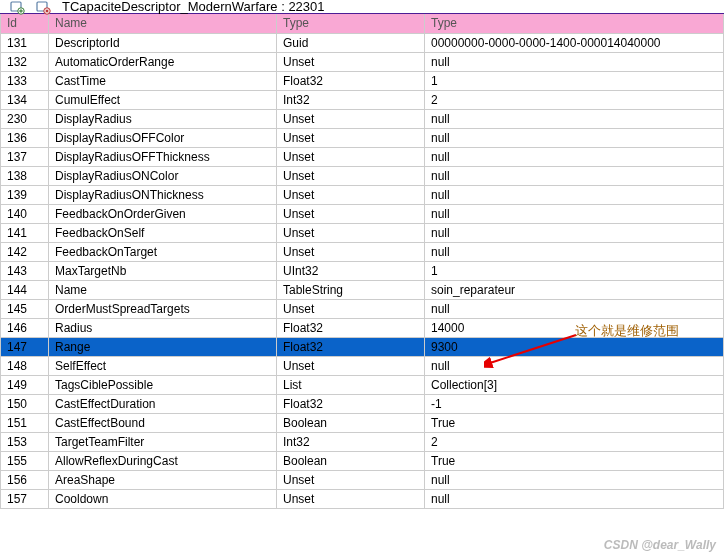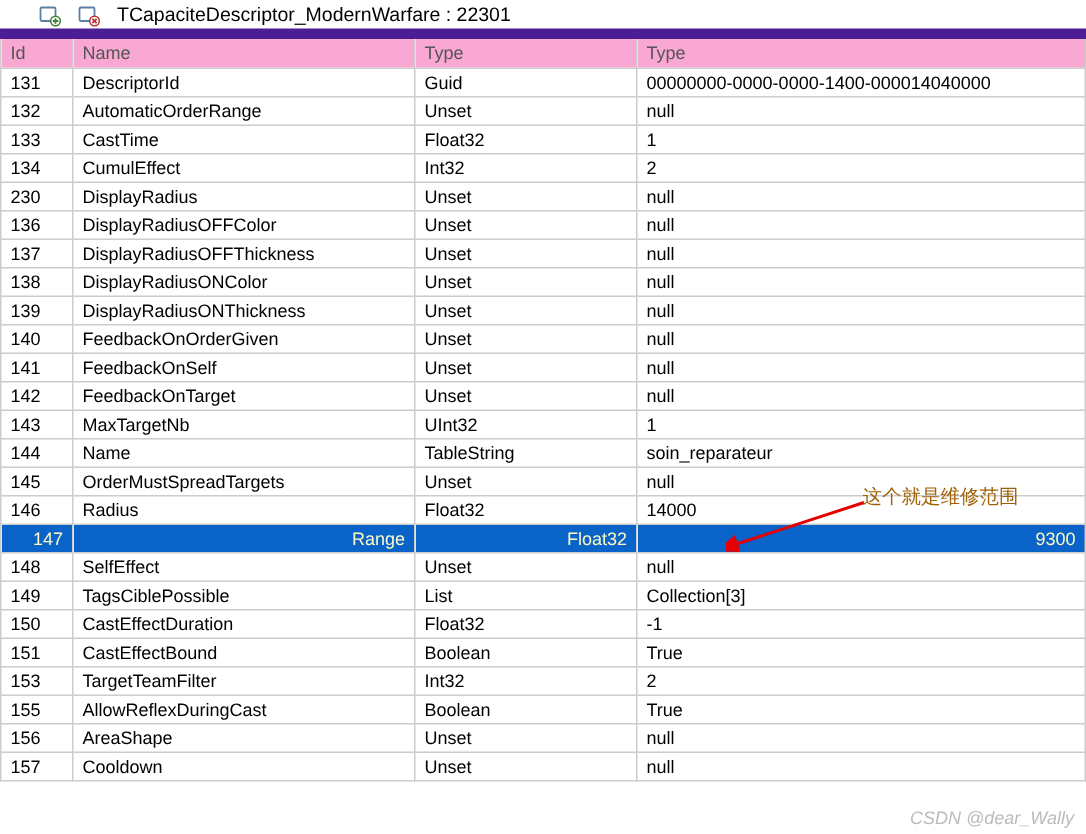--- a/index.html
+++ b/index.html
@@ -9,23 +9,23 @@
   background: #fff;
   color: #000;
   width: 724px;
   height: 556px;
   overflow: hidden;
   position: relative;
 }
 .titlebar {
   display: flex;
   align-items: center;
-  height: 26px;
-  border-bottom: 7px solid #4c1d95;
-  padding: 0 22px;
+  height: 14px;
+  border-bottom: 1px solid #4c1d95;
+  padding: 0 6px;
   gap: 4px;
 }
 .tb-icon {
   width: 22px;
   height: 22px;
   display: inline-flex;
   align-items: center;
   justify-content: center;
   border: 1px solid transparent;
   border-radius: 2px;
@@ -42,22 +42,21 @@
   white-space: nowrap;
   overflow: hidden;
 }
 .grid thead th {
   background: #f9a8d4;
   color: #555;
   border-top: none;
 }
 .grid tbody tr.selected td {
   background: #0a63c9;
-  color: #fef9c3;
-  text-align: right;
+  color: #000000;
 }
 .col-id { width: 48px; }
 .col-name { width: 228px; }
 .col-type { width: 148px; }
 .col-value { }
 .annotation {
   position: absolute;
   top: 322px;
   left: 575px;
   color: #a16207;
@@ -70,20 +69,21 @@
   left: 484px;
   pointer-events: none;
 }
 .watermark {
   position: absolute;
   right: 8px;
   bottom: 4px;
   color: rgba(120,120,120,0.5);
   font-size: 12px;
   font-style: italic;
+  font-weight: bold;
 }
 </style>
 </head>
 <body>
 
 <div class="titlebar">
   <span class="tb-icon">
     <svg width="16" height="16" viewBox="0 0 16 16">
       <rect x="2" y="3" width="10" height="9" rx="1" fill="none" stroke="#5b7fa6" stroke-width="1.2"></rect>
       <circle cx="12" cy="12" r="3.2" fill="#fff" stroke="#3a7f3a" stroke-width="1"></circle>

